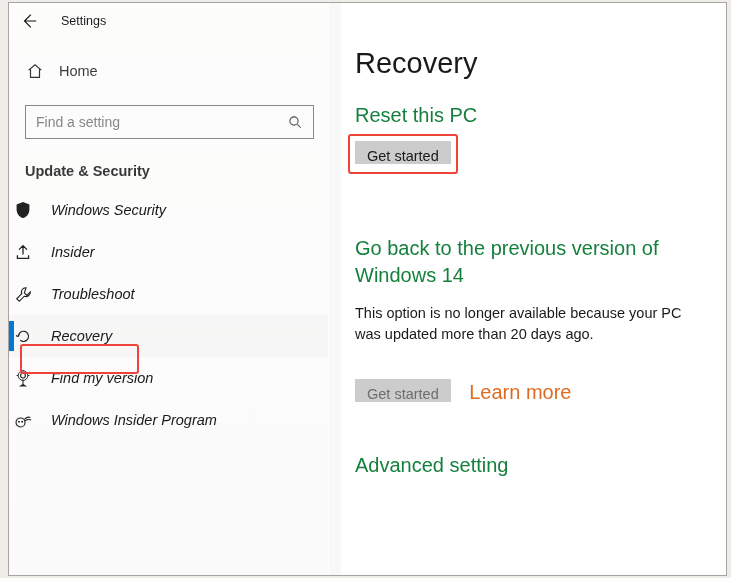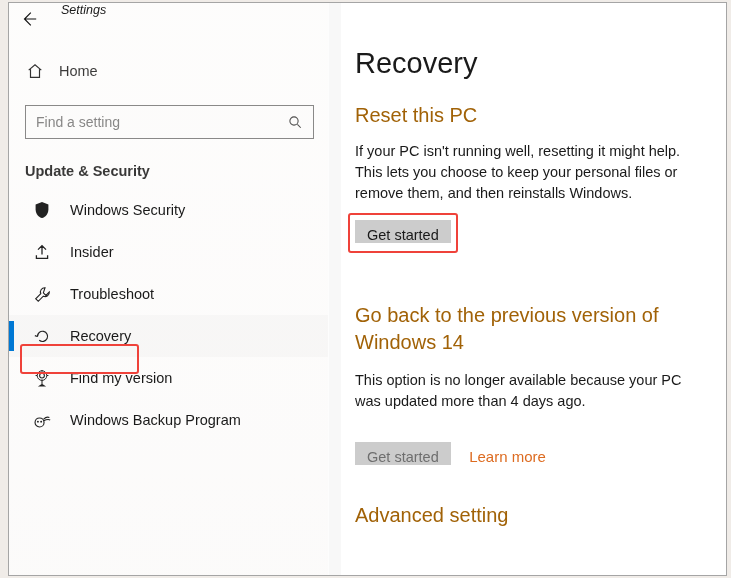--- a/index.html
+++ b/index.html
@@ -2,46 +2,46 @@
 <html><head>
   <meta charset="utf-8">
   <style>
     * { box-sizing: border-box; margin: 0; padding: 0; font-family: "Segoe UI", Tahoma, sans-serif; }
     body { background: #f0ece8; width: 731px; height: 578px; overflow: hidden; position: relative; }
     .window { position: absolute; top: 2px; left: 8px; right: 4px; bottom: 2px; background: #fdfdfd; border: 1px solid #a5a5a5; }
     .left-pane { position: absolute; top: 0; left: 0; width: 320px; bottom: 0; background: linear-gradient(180deg, rgba(255,255,255,0), rgba(248,244,240,0.0)); border-right: 1px solid rgba(0,0,0,0.0); }
     .right-pane { position: absolute; top: 0; left: 332px; right: 0; bottom: 0; background: #ffffff; }
     .shadow-divider { position: absolute; top: 0; left: 320px; width: 12px; bottom: 0; background: rgba(0,0,0,0.02); pointer-events: none; }
     
-    .titlebar { height: 36px; display: flex; align-items: flex-start; position: relative; font-style: italic; }
+    .titlebar { height: 36px; display: flex; align-items: center; position: relative; }
     .back-btn { width: 32px; height: 32px; margin-left: 4px; display: flex; align-items: center; justify-content: center; }
     .title-label { margin-left: 16px; font-size: 12.5px; color: #1a1a1a; }
     .win-controls { position: absolute; top: 0; right: 0; display: flex; }
     .win-btn { width: 46px; height: 30px; display: flex; align-items: center; justify-content: center; color: #111; }
     
     .home-row { display: flex; align-items: center; height: 40px; padding-left: 16px; margin-top: 12px; }
     .home-row .icon { width: 20px; display: flex; justify-content: center; }
     .home-row .lbl { margin-left: 14px; font-size: 14.5px; color: #1a1a1a; }
     .search-box { margin: 14px 14px 0 16px; height: 34px; border: 1px solid #777; background: #fcfcfc; display: flex; align-items: center; padding: 0 8px 0 10px; }
     .search-box input { flex: 1; border: none; outline: none; background: transparent; font-size: 14px; color: #666; }
     .search-box .sicon { width: 20px; display: flex; justify-content: center; color: #333; }
     .section-header { margin: 24px 0 10px 16px; font-size: 14.5px; font-weight: 600; color: #1a1a1a; }
-    .nav-item { display: flex; align-items: center; height: 42px; padding-left: 23px; position: relative; }
+    .nav-item { display: flex; align-items: center; height: 42px; padding-left: 4px; position: relative; font-style: italic; }
     .nav-item .icon { width: 20px; min-width: 20px; display: flex; justify-content: center; color: #222; }
     .nav-item .lbl { margin-left: 18px; font-size: 14.5px; color: #1a1a1a; }
     .nav-item.selected::before { content: ""; position: absolute; left: 0; top: 6px; bottom: 6px; width: 5px; background: #0078d4; }
     .nav-item.selected { background: rgba(0,0,0,0.02); }
     .annot-red { border: 2.5px solid #ef423a; border-radius: 3px; position: absolute; pointer-events: none; }
     
     .page-title { font-size: 29px; font-weight: 500; color: #1a1a1a; margin: 44px 0 24px 14px; }
-    .sect-head { font-size: 20px; font-weight: 400; color: #a16207; margin: 0 0 14px 14px; }
+    .sect-head { font-size: 20px; font-weight: 400; color: #15803d; margin: 12px 0 14px 14px; }
     .sect-body { font-size: 14.5px; color: #1a1a1a; margin: 0 20px 16px 14px; line-height: 1.45; }
     .flat-btn { display: inline-block; background: #cccccc; color: #1a1a1a; font-size: 14.5px; padding: 7px 12px 0; margin-left: 14px; border: none; }
     .flat-btn.disabled { color: #6e6e6e; }
-    .link { color: #dd6b20; font-size: 15px; margin: 20px 0 0 14px; display: inline-block; }
+    .link { color: #dd6b20; font-size: 20px; margin: 20px 0 0 14px; display: inline-block; }
     .spacer { height: 40px; }
     .spacer2 { height: 38px; }
     svg { display: block; }
     .left-pane-bg { position: absolute; inset: 0; background: linear-gradient(180deg, rgba(255,250,245,0.15), rgba(240,230,225,0.1)); pointer-events:none; }
   </style>
 </head>
 <body>
 
 <div class="window">
 
@@ -149,40 +149,39 @@
     <div class="nav-item">
       <span class="icon">
         <svg width="18" height="18" viewBox="0 0 22 22">
             <circle cx="8" cy="14" r="5.5" fill="none" stroke="#222" stroke-width="1.4"></circle>
             <circle cx="6" cy="13" r="1.2" fill="#222"></circle>
             <circle cx="10" cy="13" r="1.2" fill="#222"></circle>
             <path d="M13 10 C16 7 18 7 20 8" fill="none" stroke="#222" stroke-width="1.4"></path>
             <path d="M13 12 C17 10 19 10 21 11" fill="none" stroke="#222" stroke-width="1.4"></path>
           </svg>
       </span>
-      <span class="lbl">Windows Backup Program</span>
+      <span class="lbl">Windows Insider Program</span>
     </div>
 
     <div class="annot-red" style="top:341px; left:11px; width:119px; height:30px;"></div>
   </div>
 
   <div class="right-pane">
     <div class="page-title">Recovery</div>
 
     <div class="sect-head">Reset this PC</div>
-    <div class="sect-body">If your PC isn't running well, resetting it might help. This lets you choose to keep your personal files or remove them, and then reinstalls Windows.</div>
     <div style="position:relative; height:42px;">
       <button class="flat-btn">Get started</button>
       <div class="annot-red" style="top:-7px; left:7px; width:110px; height:40px;"></div>
     </div>
 
     <div class="spacer"></div>
 
     <div class="sect-head" style="line-height:1.35; margin-right:30px;">Go back to the previous version of Windows 14</div>
-    <div class="sect-body">This option is no longer available because your PC was updated more than 4 days ago.</div>
+    <div class="sect-body">This option is no longer available because your PC was updated more than 20 days ago.</div>
     <button class="flat-btn disabled">Get started</button>
 
     <a class="link">Learn more</a>
 
     <div class="spacer2"></div>
 
     <div class="sect-head">Advanced setting</div>
   </div>
 
 </div>

